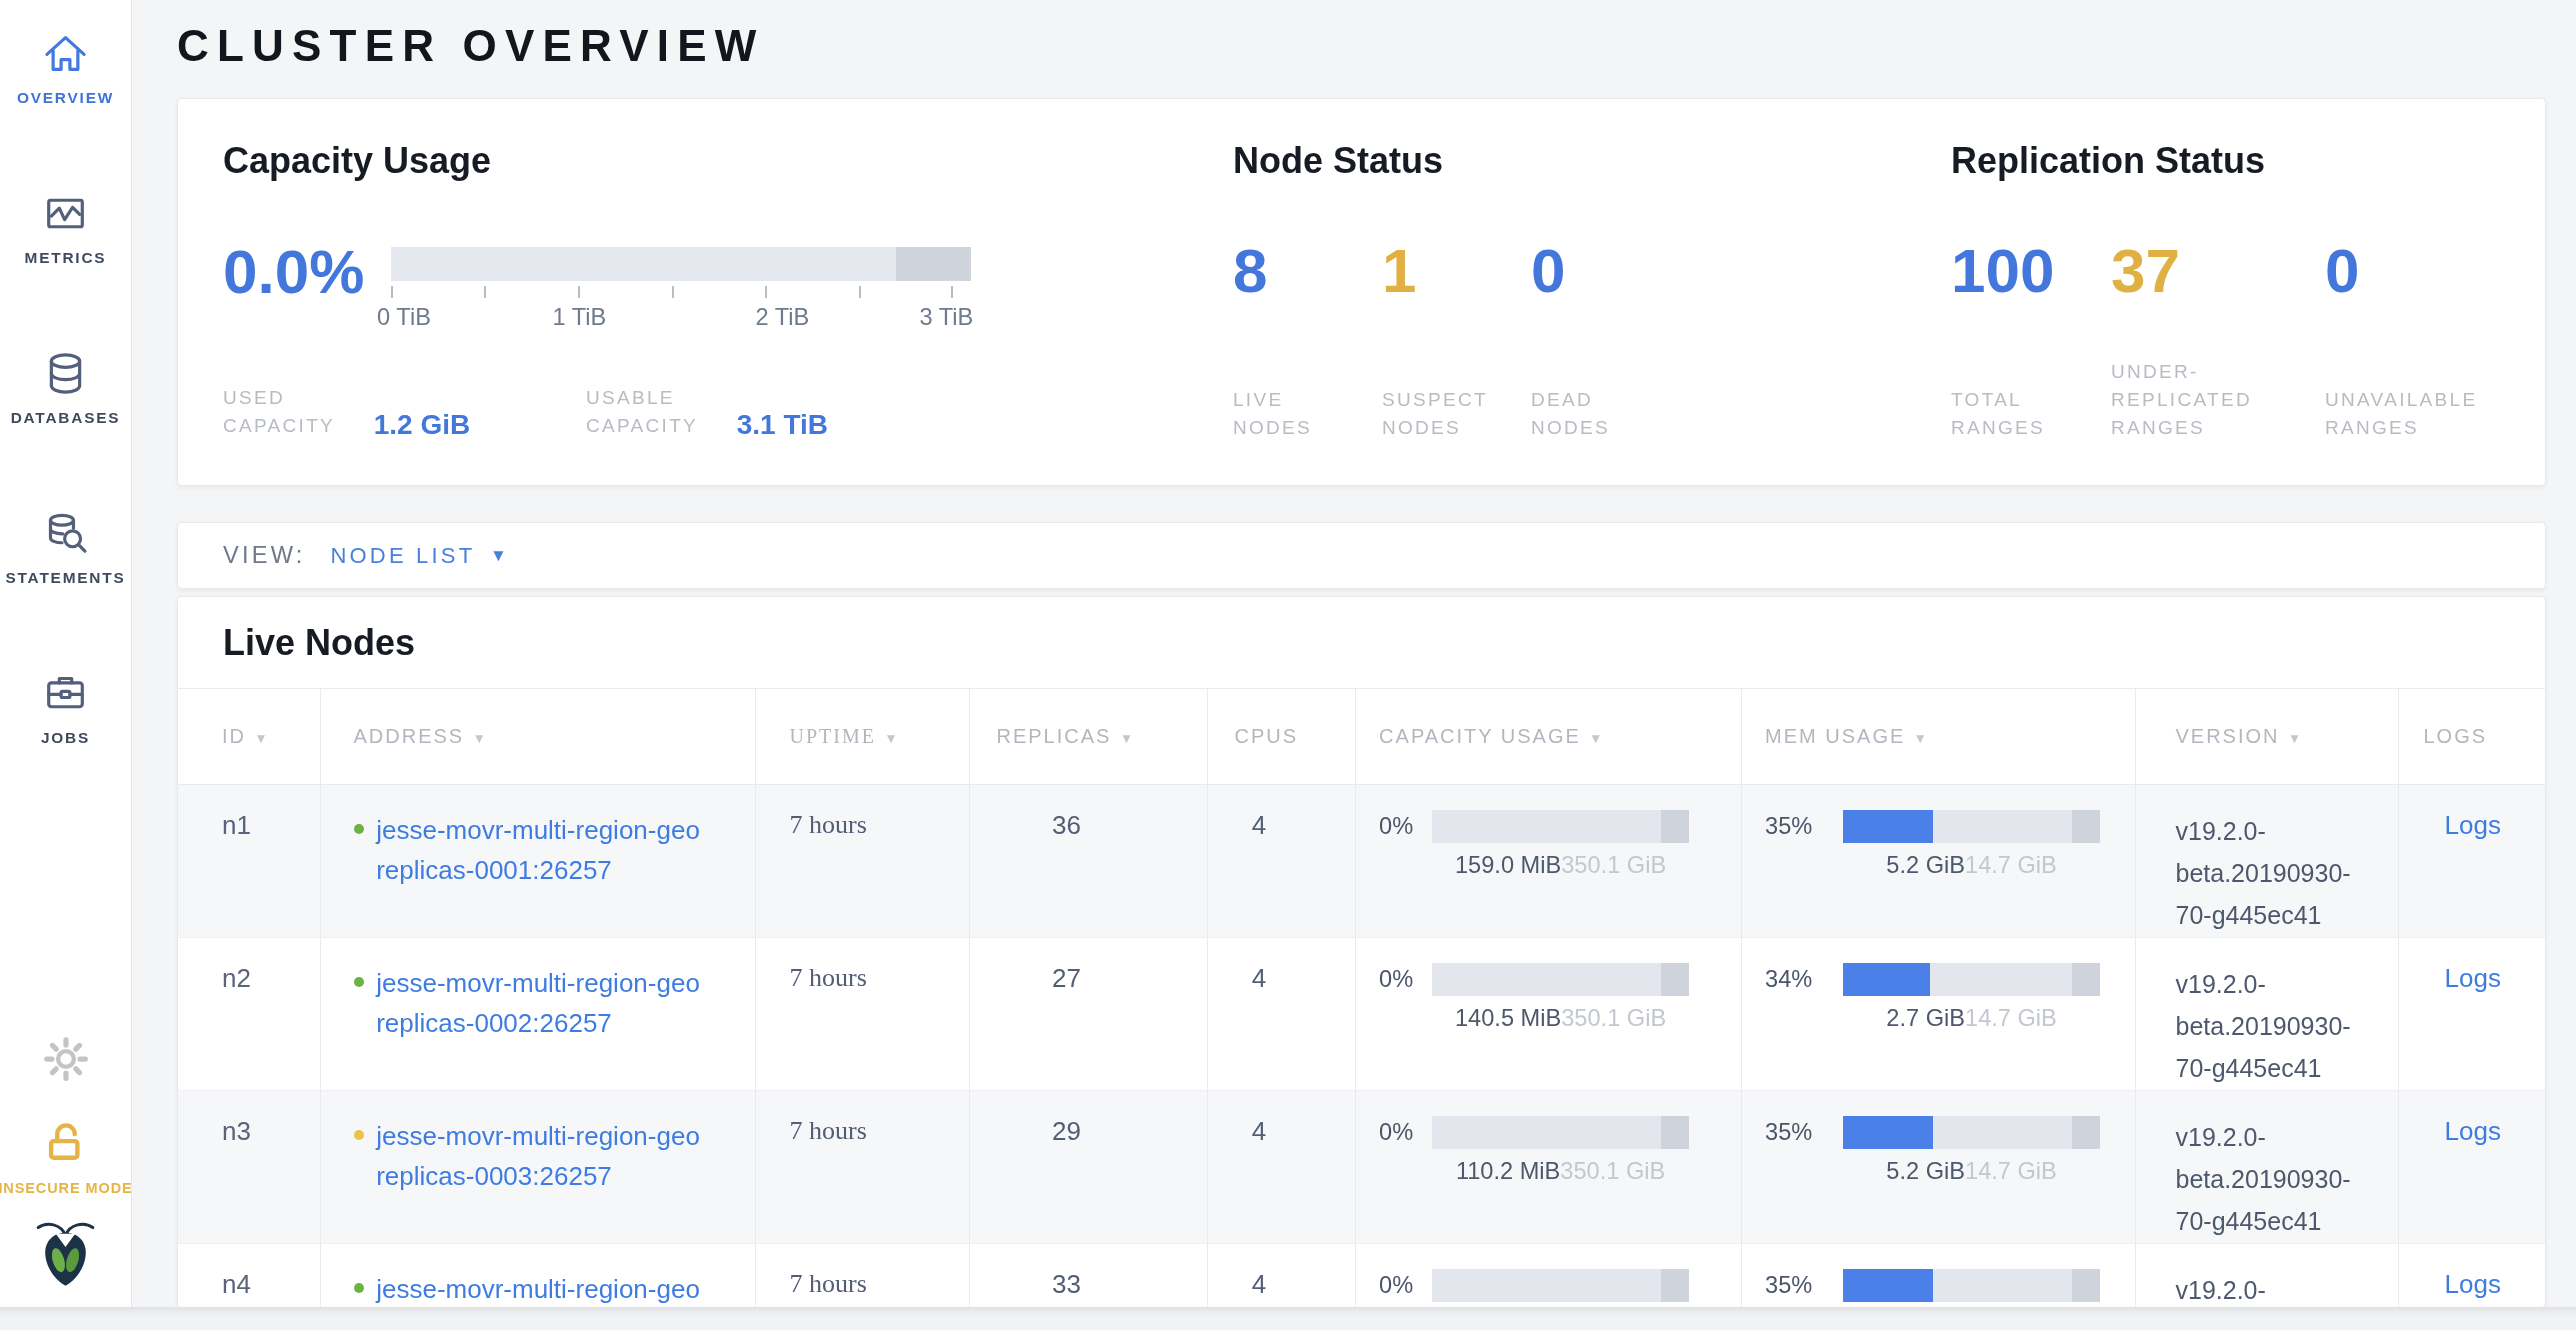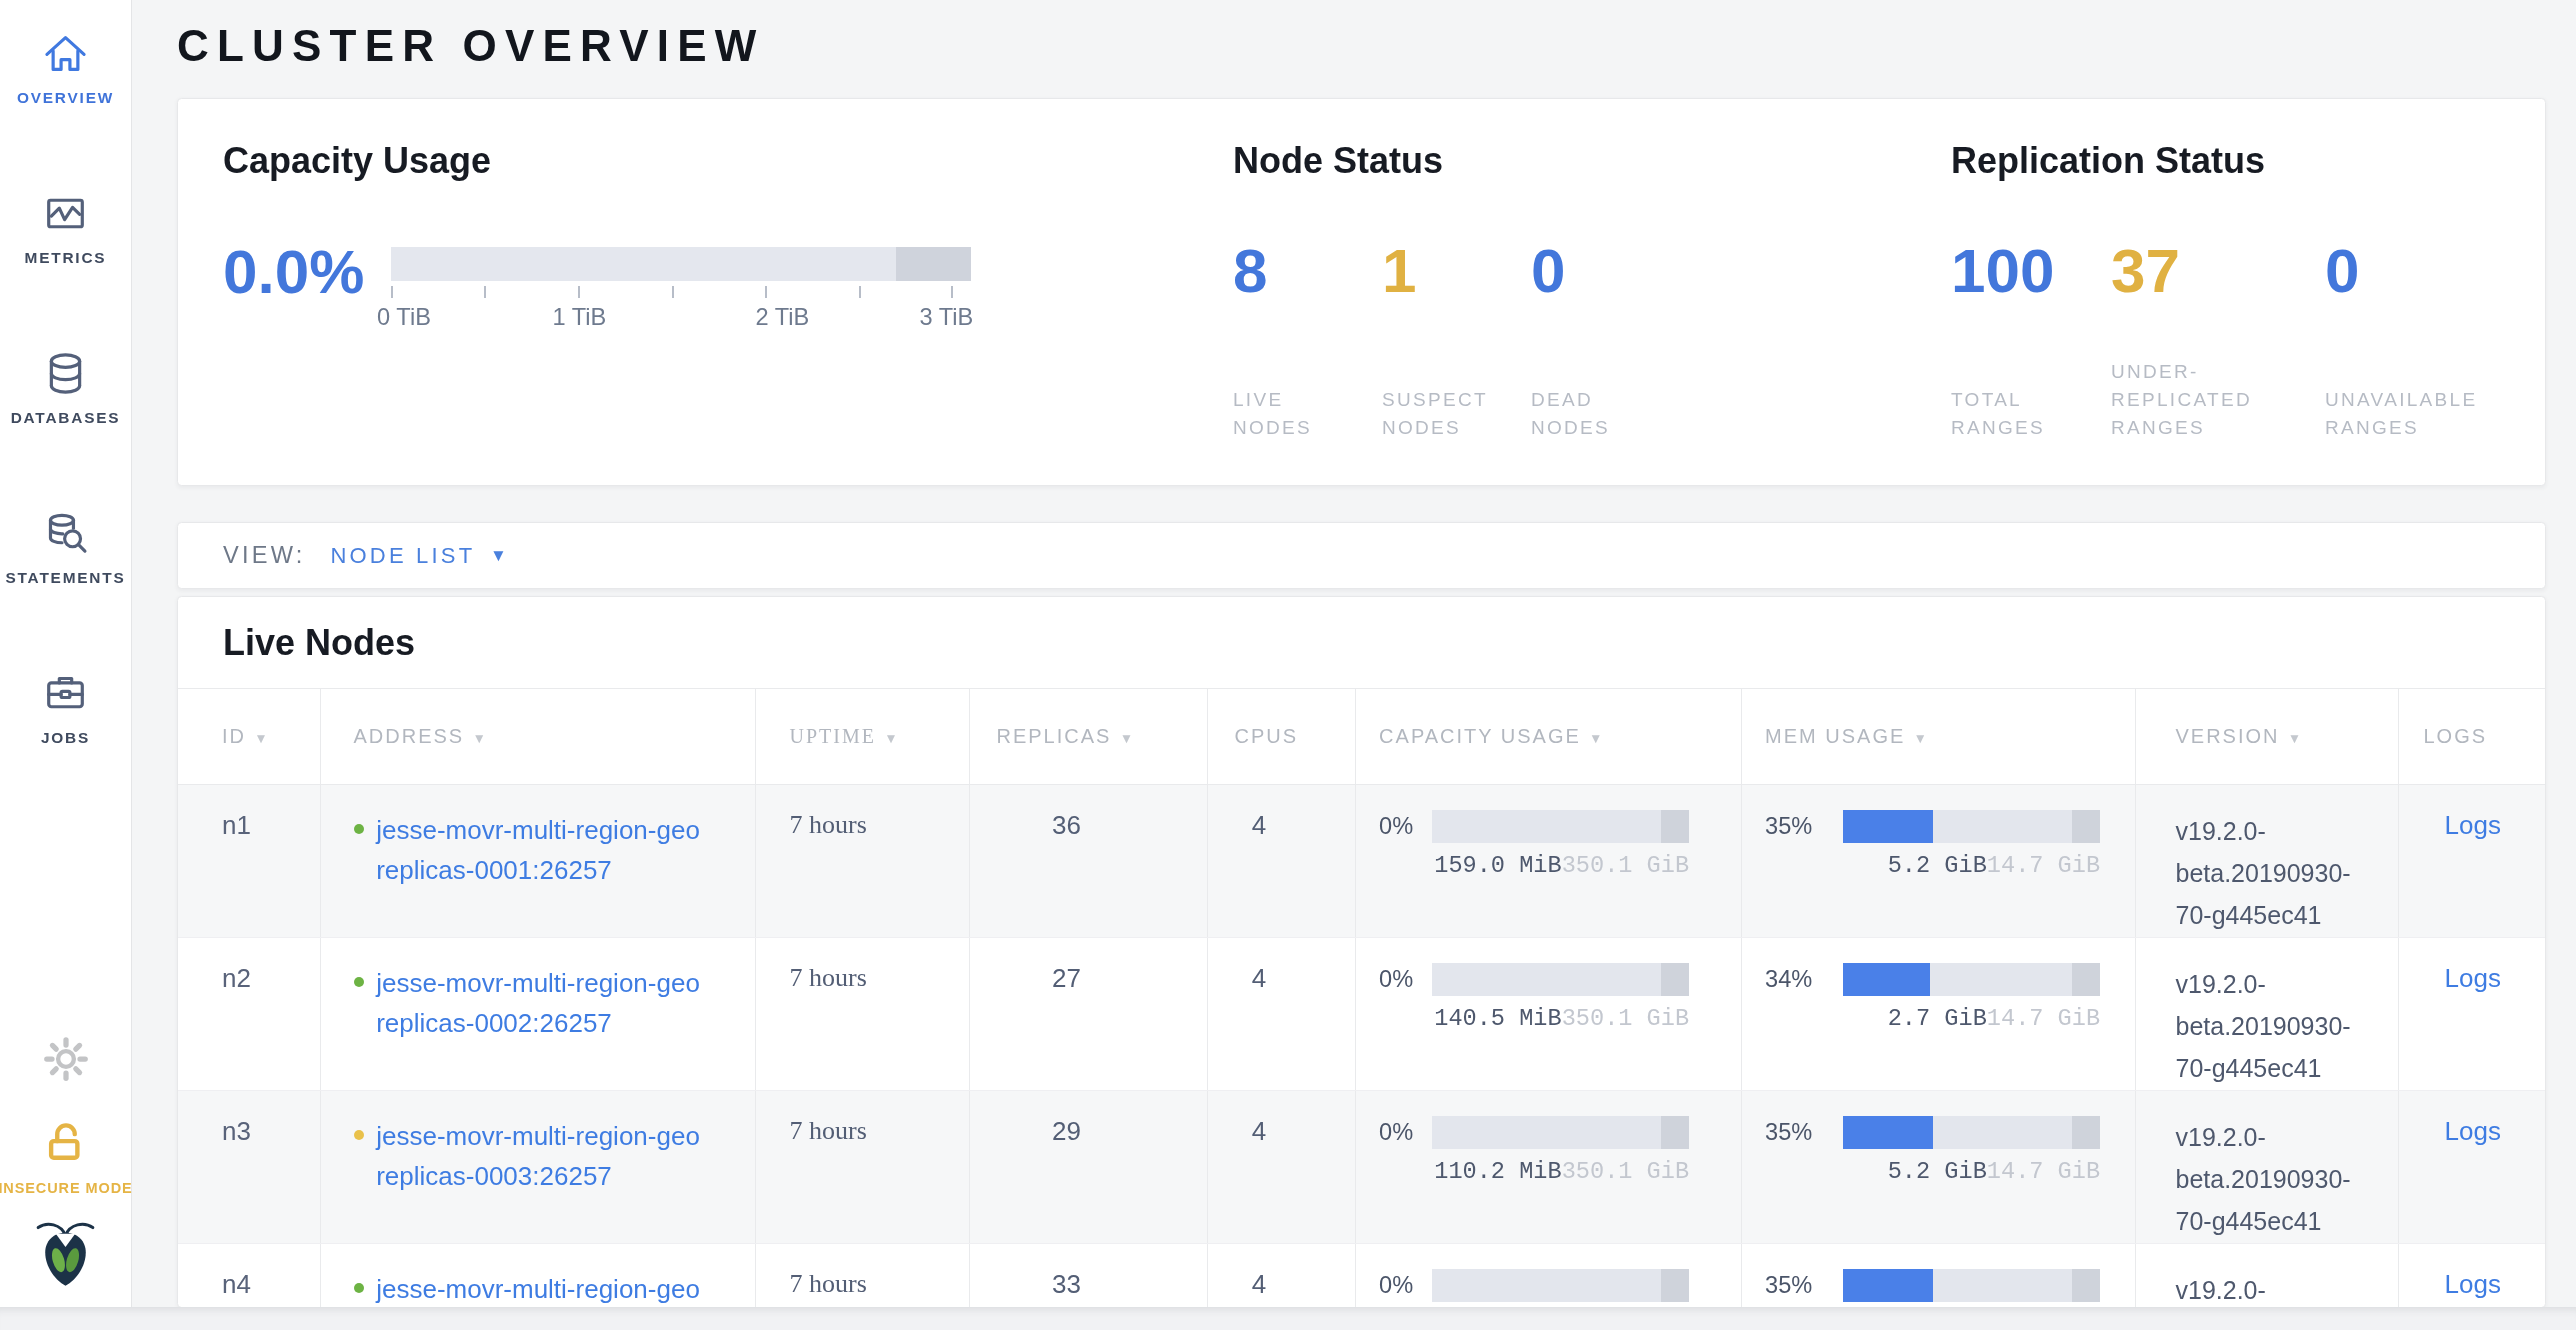--- a/index.html
+++ b/index.html
@@ -90,21 +90,21 @@
   a.link{color:#3e7ce2;text-decoration:none;cursor:pointer;}
   .dot{position:absolute;left:0;top:14.5px;width:10px;height:10px;border-radius:50%;}
   .dot-live{background:#6db344;} .dot-suspect{background:#e9c14b;}
   td.meter-cell{padding-left:23.6px;}
   .m-top{display:flex;align-items:center;}
   .m-pct{font-size:23.6px;color:#4b5569;}
   .m-pct.w-cap{width:53px;} .m-pct.w-mem{width:78px;}
   .m-bar{position:relative;width:257px;height:33px;background:#e3e6ed;}
   .m-tail{position:absolute;top:0;right:0;bottom:0;width:11%;background:#cfd3db;}
   .m-fill{position:absolute;top:0;left:0;bottom:0;background:#4a80e8;z-index:1;}
-  .m-sub{display:flex;justify-content:flex-end;width:257px;margin-top:9px;font-size:23.6px;font-family:Liberation Mono, monospace;}
+  .m-sub{display:flex;justify-content:center;width:257px;margin-top:9px;font-size:23.6px;}
   .m-sub.off-cap{margin-left:53px;} .m-sub.off-mem{margin-left:78px;}
   .m-used{color:#4e586d;} .m-total{color:#c3c7cf;}
   td.ver-cell{padding-left:40px;padding-right:27px;font-size:25px;color:#4e586d;
               line-height:42px;overflow-wrap:break-word;word-wrap:break-word;}
   td.logs-cell{text-align:center;}
 
   .bottom-strip{position:absolute;left:0;right:0;bottom:0;height:23.6px;background:#f1f2f4;z-index:6;
                 box-shadow:inset 0 9px 9px -7.3px rgba(60,65,80,.14);}
 </style>
 </head>
@@ -236,20 +236,30 @@
               <span class="tick" style="left:374px"></span>
                 <span class="tick" style="left:468px"></span>
               <span class="tick" style="left:560px"></span>
             </div>
             <div class="axis-labels">
               <span class="axis-lab" style="left:12.7px">0 TiB</span>
               <span class="axis-lab" style="left:188px">1 TiB</span>
               <span class="axis-lab" style="left:391px">2 TiB</span>
               <span class="axis-lab" style="left:555px">3 TiB</span>
             </div>
+          </div>
+        </div>
+        <div class="cap-stats">
+          <div class="capstat first">
+            <span class="lbl">USED CAPACITY</span>
+            <span class="val">1.2 GiB</span>
+          </div>
+          <div class="capstat">
+            <span class="lbl">USABLE CAPACITY</span>
+            <span class="val">3.1 TiB</span>
           </div>
         </div>
       </div>
 
       <div class="sec sec-nodes">
         <h2>Node Status</h2>
         <div class="stats">
           <div class="stat">
             <span class="num blue">8</span>
             <span class="lbl">LIVE NODES</span>

